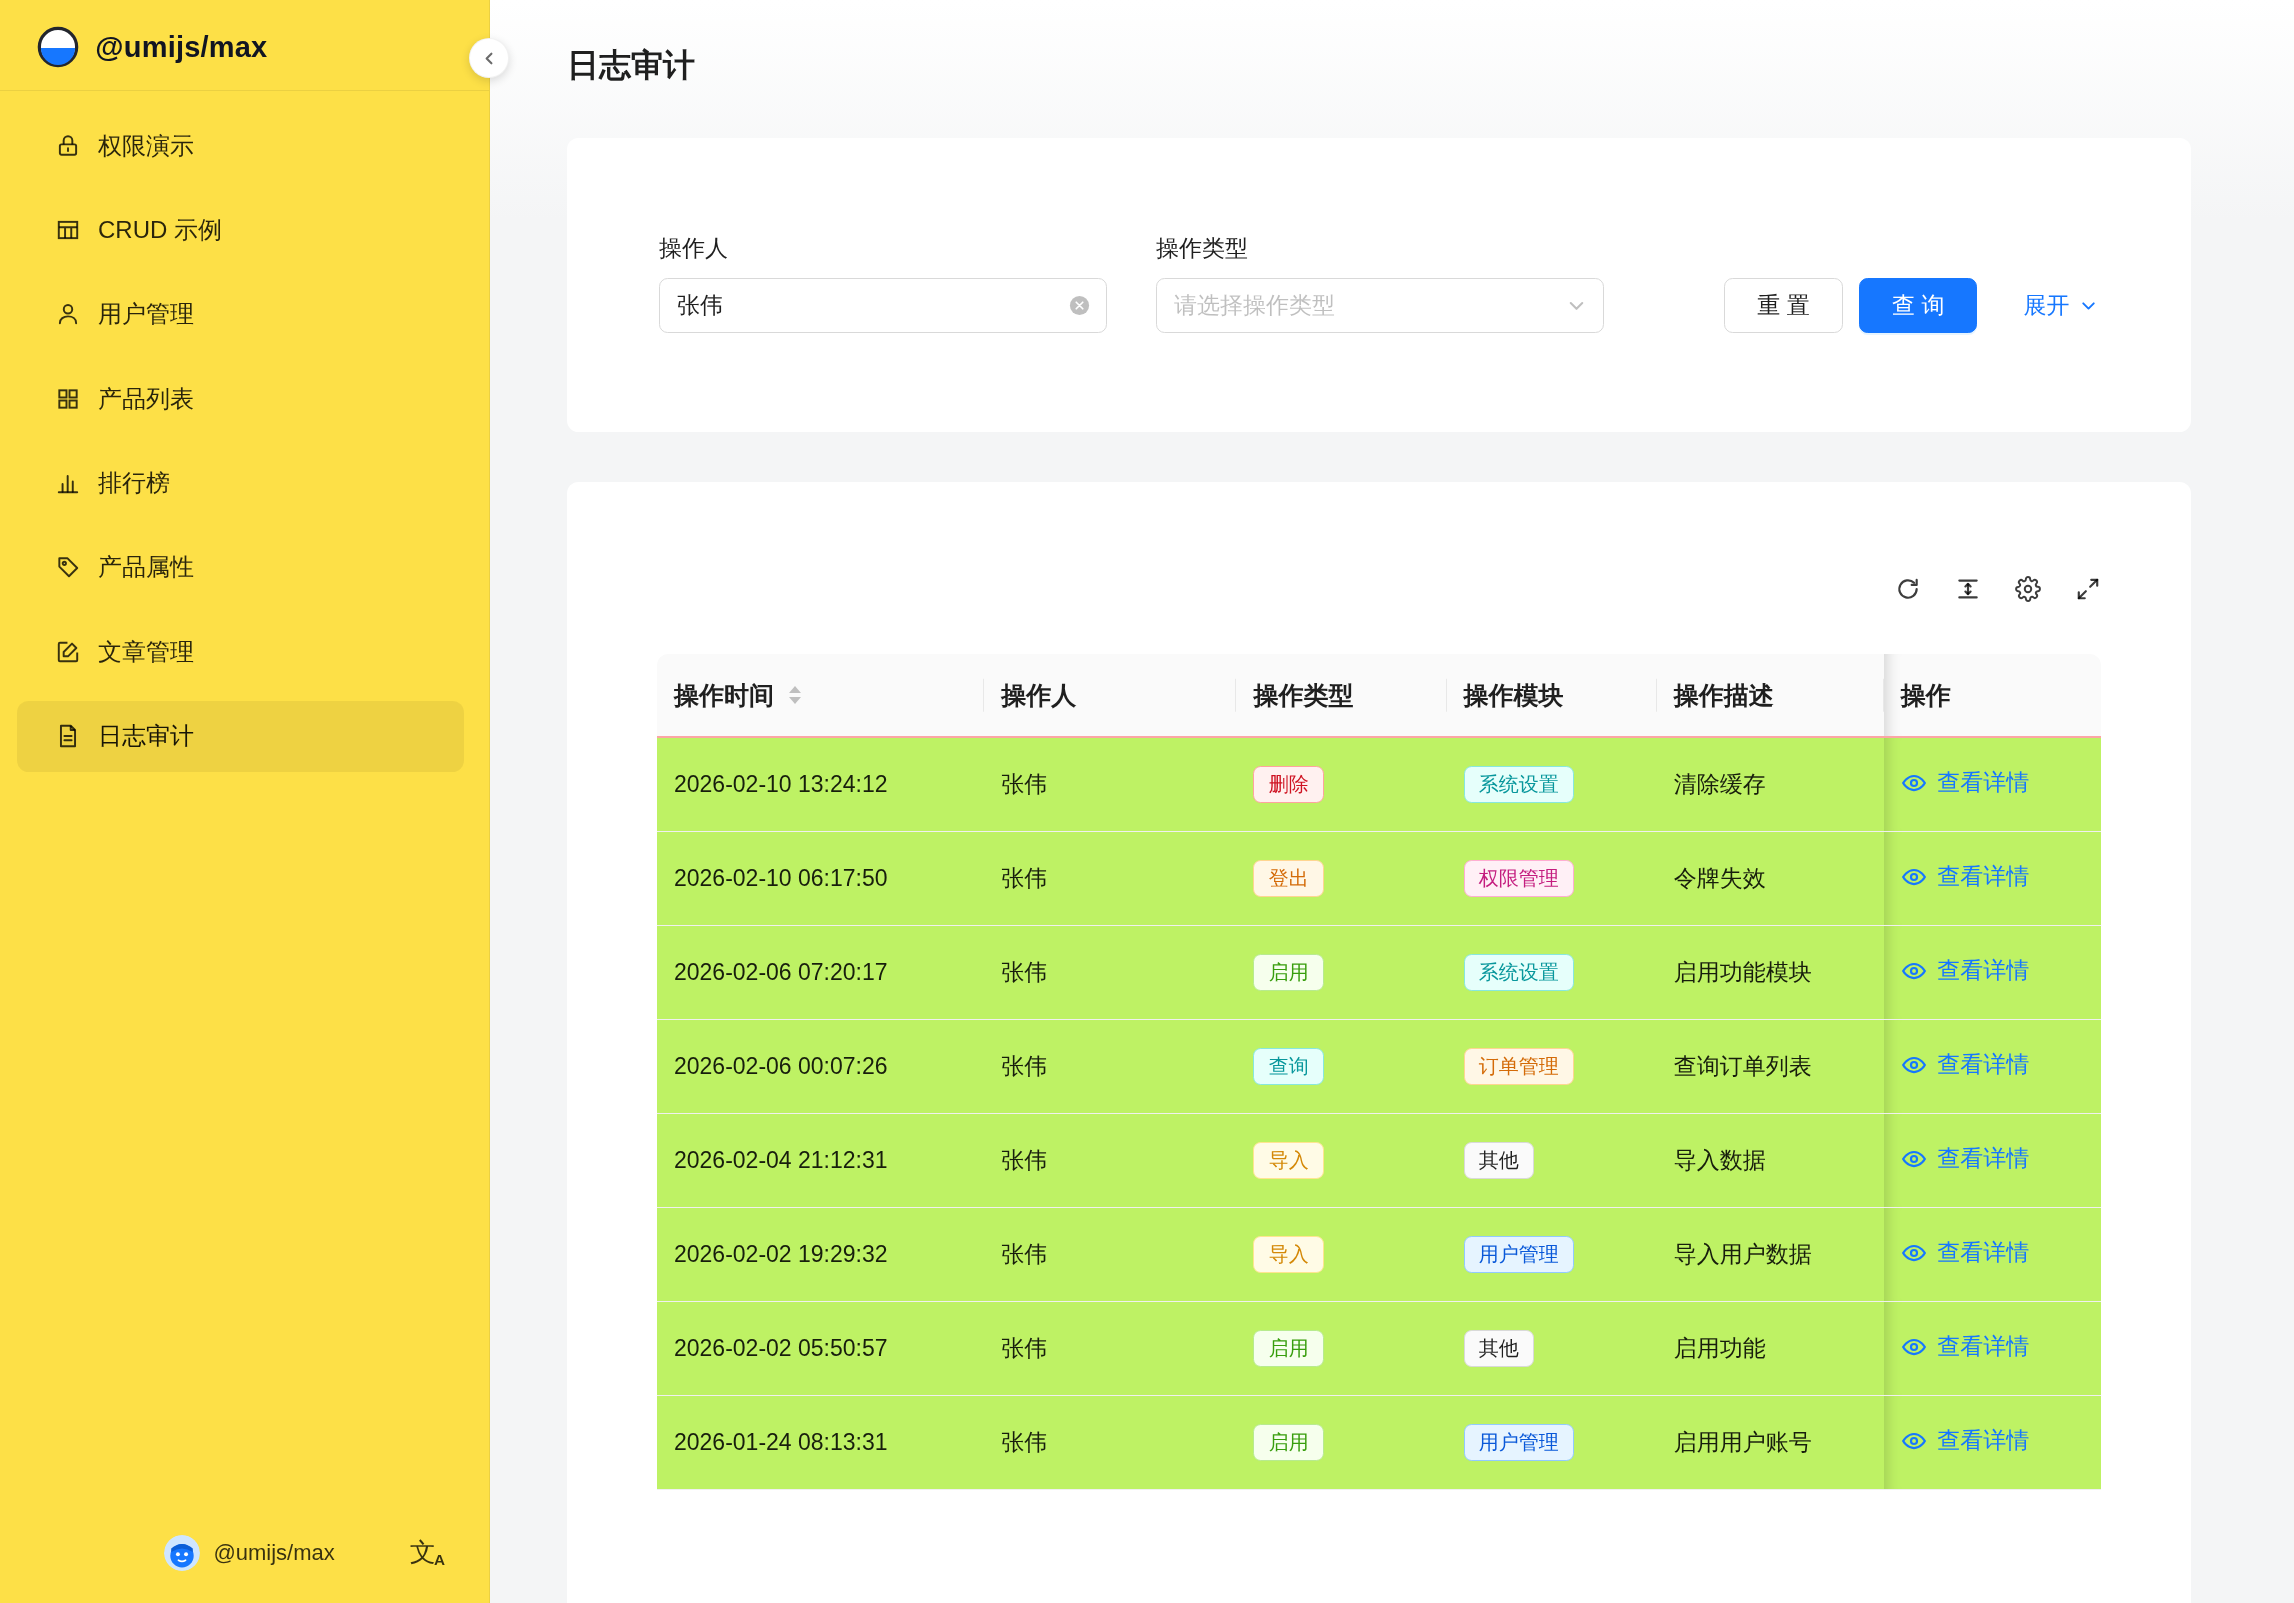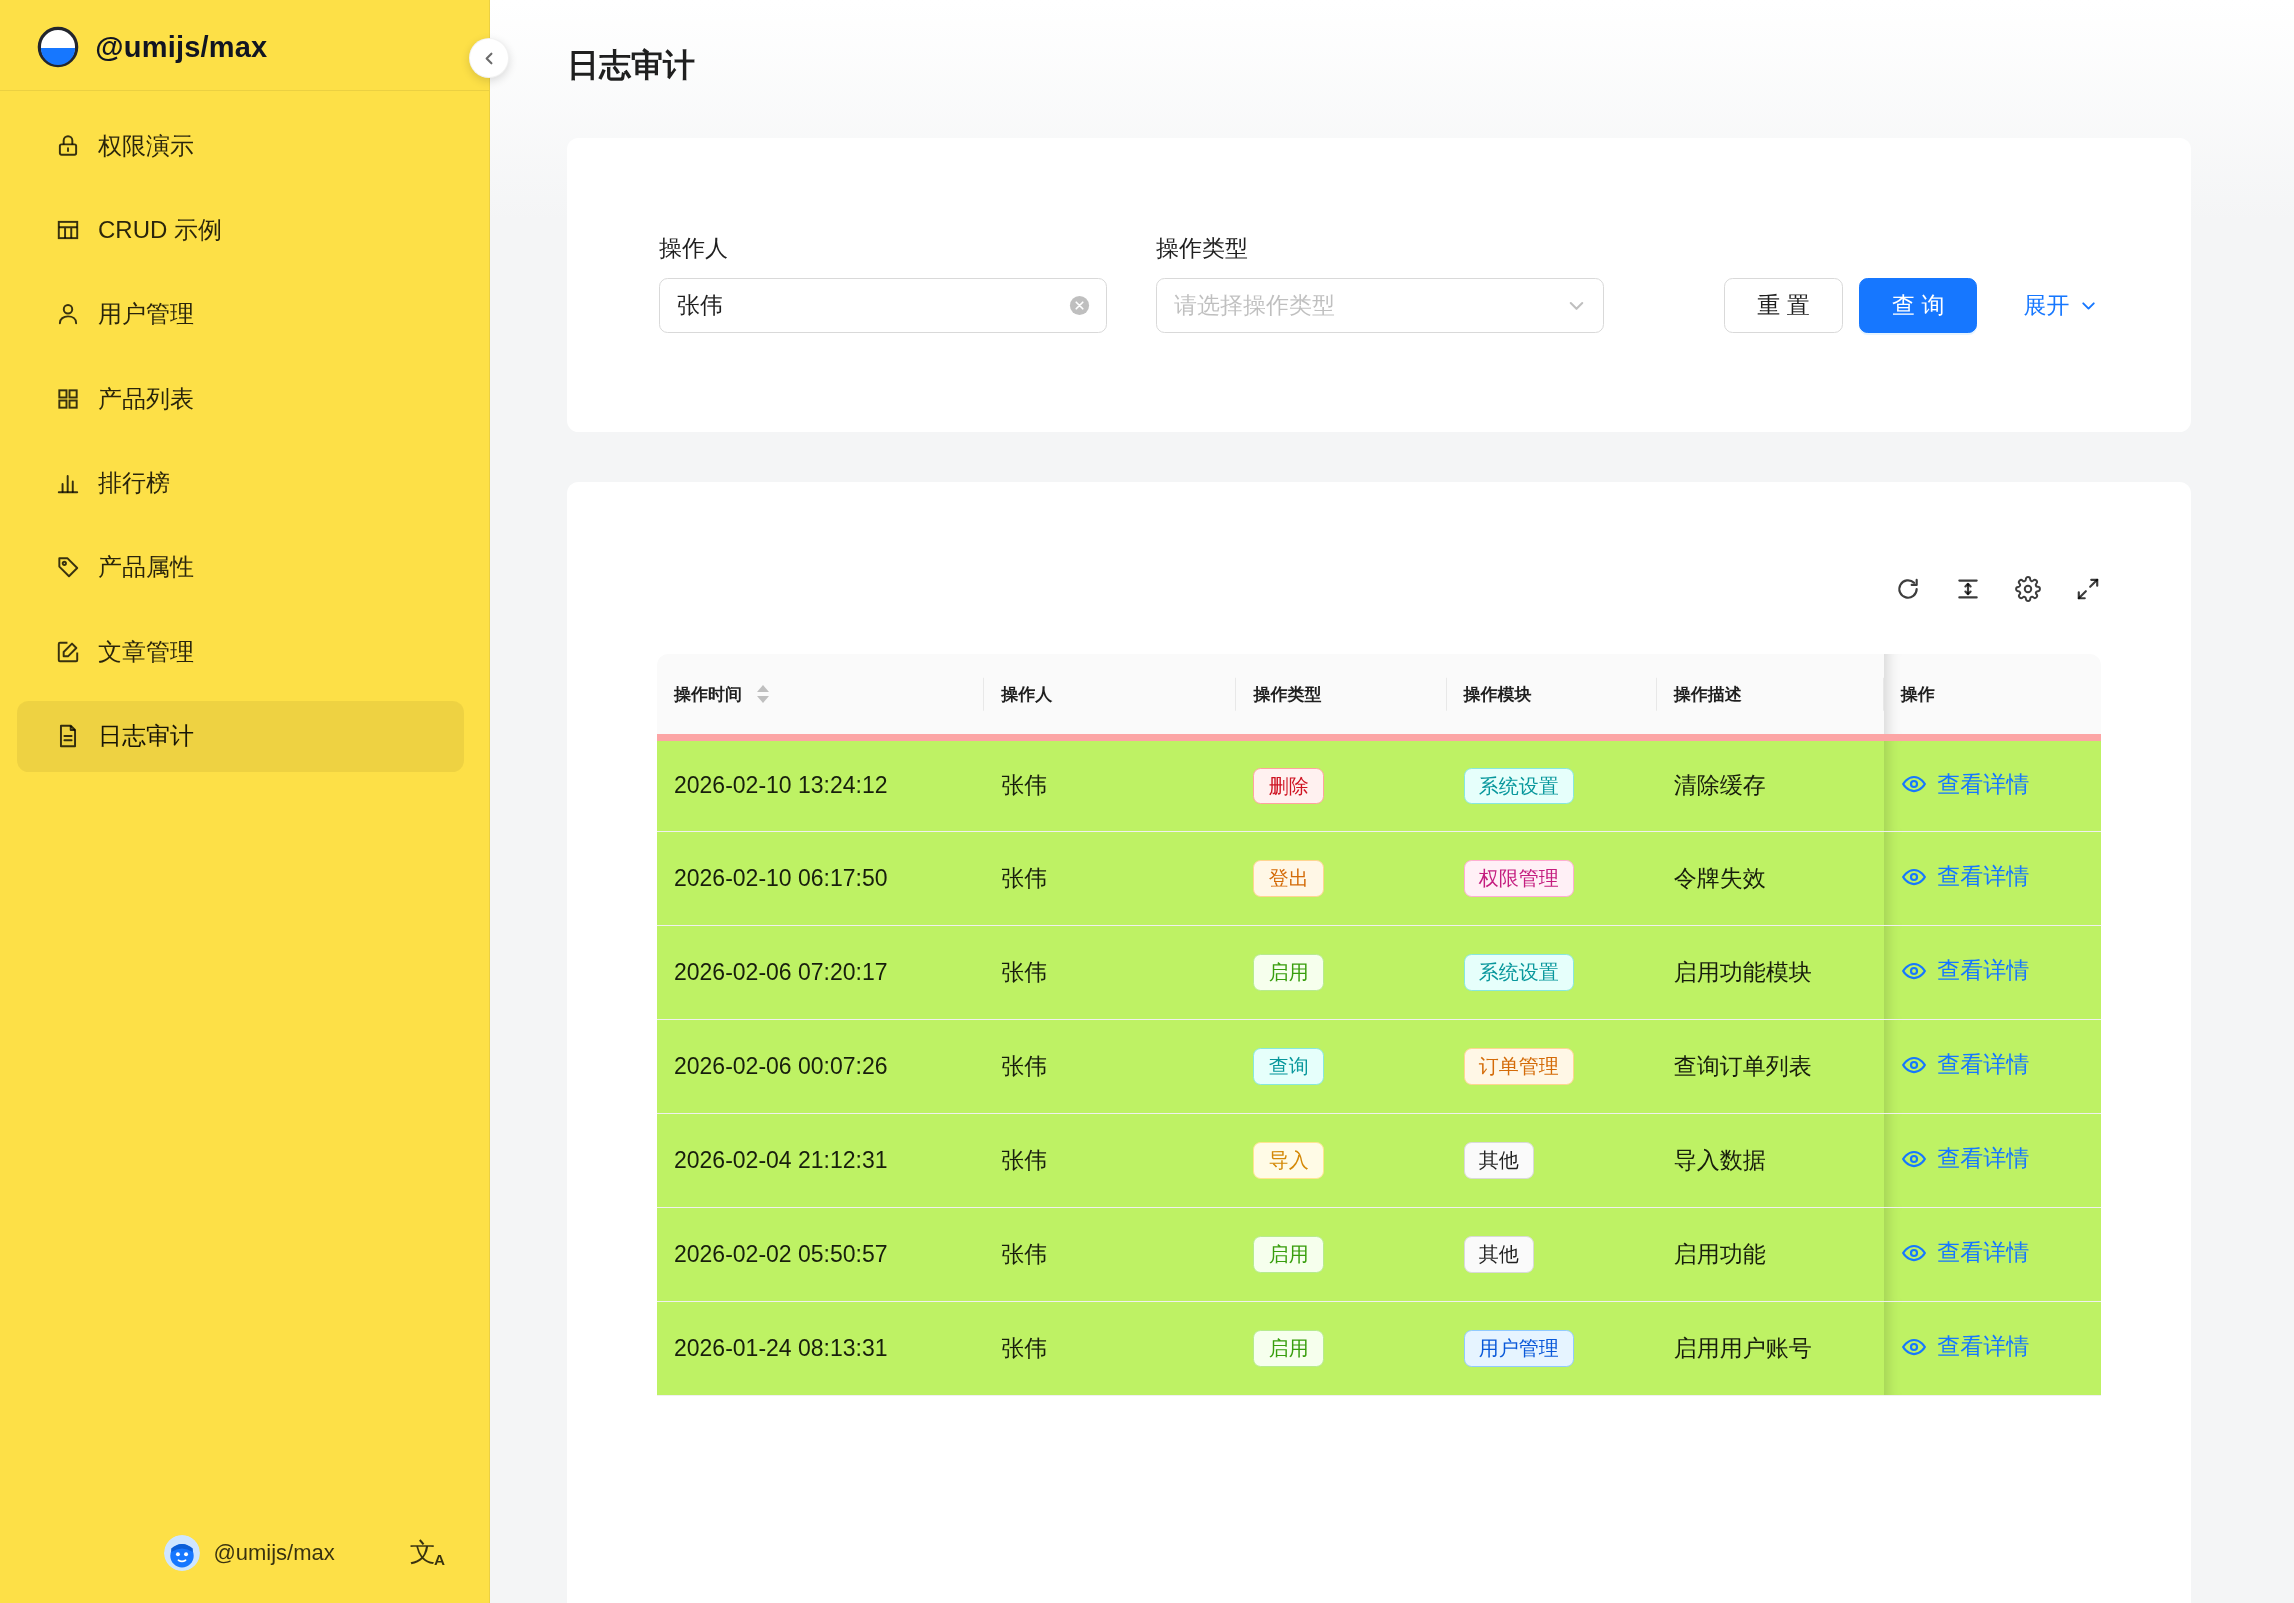--- a/index.html
+++ b/index.html
@@ -97,22 +97,22 @@
   .expand-link .chev svg { width:100%; height:100%; }
 
   
   .table-card { margin-top:50px; padding:91px 90px 0; height:1224px; }
   .toolbar { display:flex; justify-content:flex-end; align-items:center; gap:34px; height:31px; margin-bottom:50px; }
   .tool-btn { width:26px; height:26px; background:none; border:none; padding:0; color:rgba(0,0,0,0.76); cursor:pointer; }
   .tool-btn svg { width:100%; height:100%; }
 
   table { width:100%; border-collapse:collapse; table-layout:fixed; }
   thead th {
-    background:#fafafa; height:83px; font-size:17px; font-weight:600; text-align:left;
-    padding:0 17px; border-bottom:7px solid #fca5a5; position:relative; color:rgba(0,0,0,0.88);
+    background:#fafafa; height:83px; font-size:25px; font-weight:600; text-align:left;
+    padding:0 17px; border-bottom:2px solid #fca5a5; position:relative; color:rgba(0,0,0,0.88);
   }
   thead th:first-child { border-top-left-radius:11.5px; }
   thead th:last-child { border-top-right-radius:11.5px; }
   thead th:not(:last-child)::after {
     content:""; position:absolute; right:0; top:50%; transform:translateY(-50%);
     width:1px; height:32.5px; background:rgba(0,0,0,0.07);
   }
   .th-flex { display:flex; align-items:center; }
   .sorter { display:inline-flex; flex-direction:column; margin-left:15.3px; cursor:pointer; }
   .caret { width:0; height:0; border-left:6.7px solid transparent; border-right:6.7px solid transparent; }
@@ -456,20 +456,36 @@
                 <span class="eye">
                   <svg viewBox="0 0 24 24" fill="none" stroke="currentColor" stroke-width="2">
                     <path d="M2 12s3.6-6.5 10-6.5S22 12 22 12s-3.6 6.5-10 6.5S2 12 2 12z"></path>
                     <circle cx="12" cy="12" r="2.8"></circle>
                   </svg>
                 </span>
                 <span>查看详情</span>
               </a></td>
           </tr>
           <tr>
+            <td>2026-02-02 19:29:32</td>
+            <td>张伟</td>
+            <td><span class="tag tag-gold">导入</span></td>
+            <td><span class="tag tag-blue">用户管理</span></td>
+            <td>导入用户数据</td>
+            <td class="c-action"><a class="detail-link">
+                <span class="eye">
+                  <svg viewBox="0 0 24 24" fill="none" stroke="currentColor" stroke-width="2">
+                    <path d="M2 12s3.6-6.5 10-6.5S22 12 22 12s-3.6 6.5-10 6.5S2 12 2 12z"></path>
+                    <circle cx="12" cy="12" r="2.8"></circle>
+                  </svg>
+                </span>
+                <span>查看详情</span>
+              </a></td>
+          </tr>
+          <tr>
             <td>2026-02-02 05:50:57</td>
             <td>张伟</td>
             <td><span class="tag tag-green">启用</span></td>
             <td><span class="tag tag-default">其他</span></td>
             <td>启用功能</td>
             <td class="c-action"><a class="detail-link">
                 <span class="eye">
                   <svg viewBox="0 0 24 24" fill="none" stroke="currentColor" stroke-width="2">
                     <path d="M2 12s3.6-6.5 10-6.5S22 12 22 12s-3.6 6.5-10 6.5S2 12 2 12z"></path>
                     <circle cx="12" cy="12" r="2.8"></circle>

